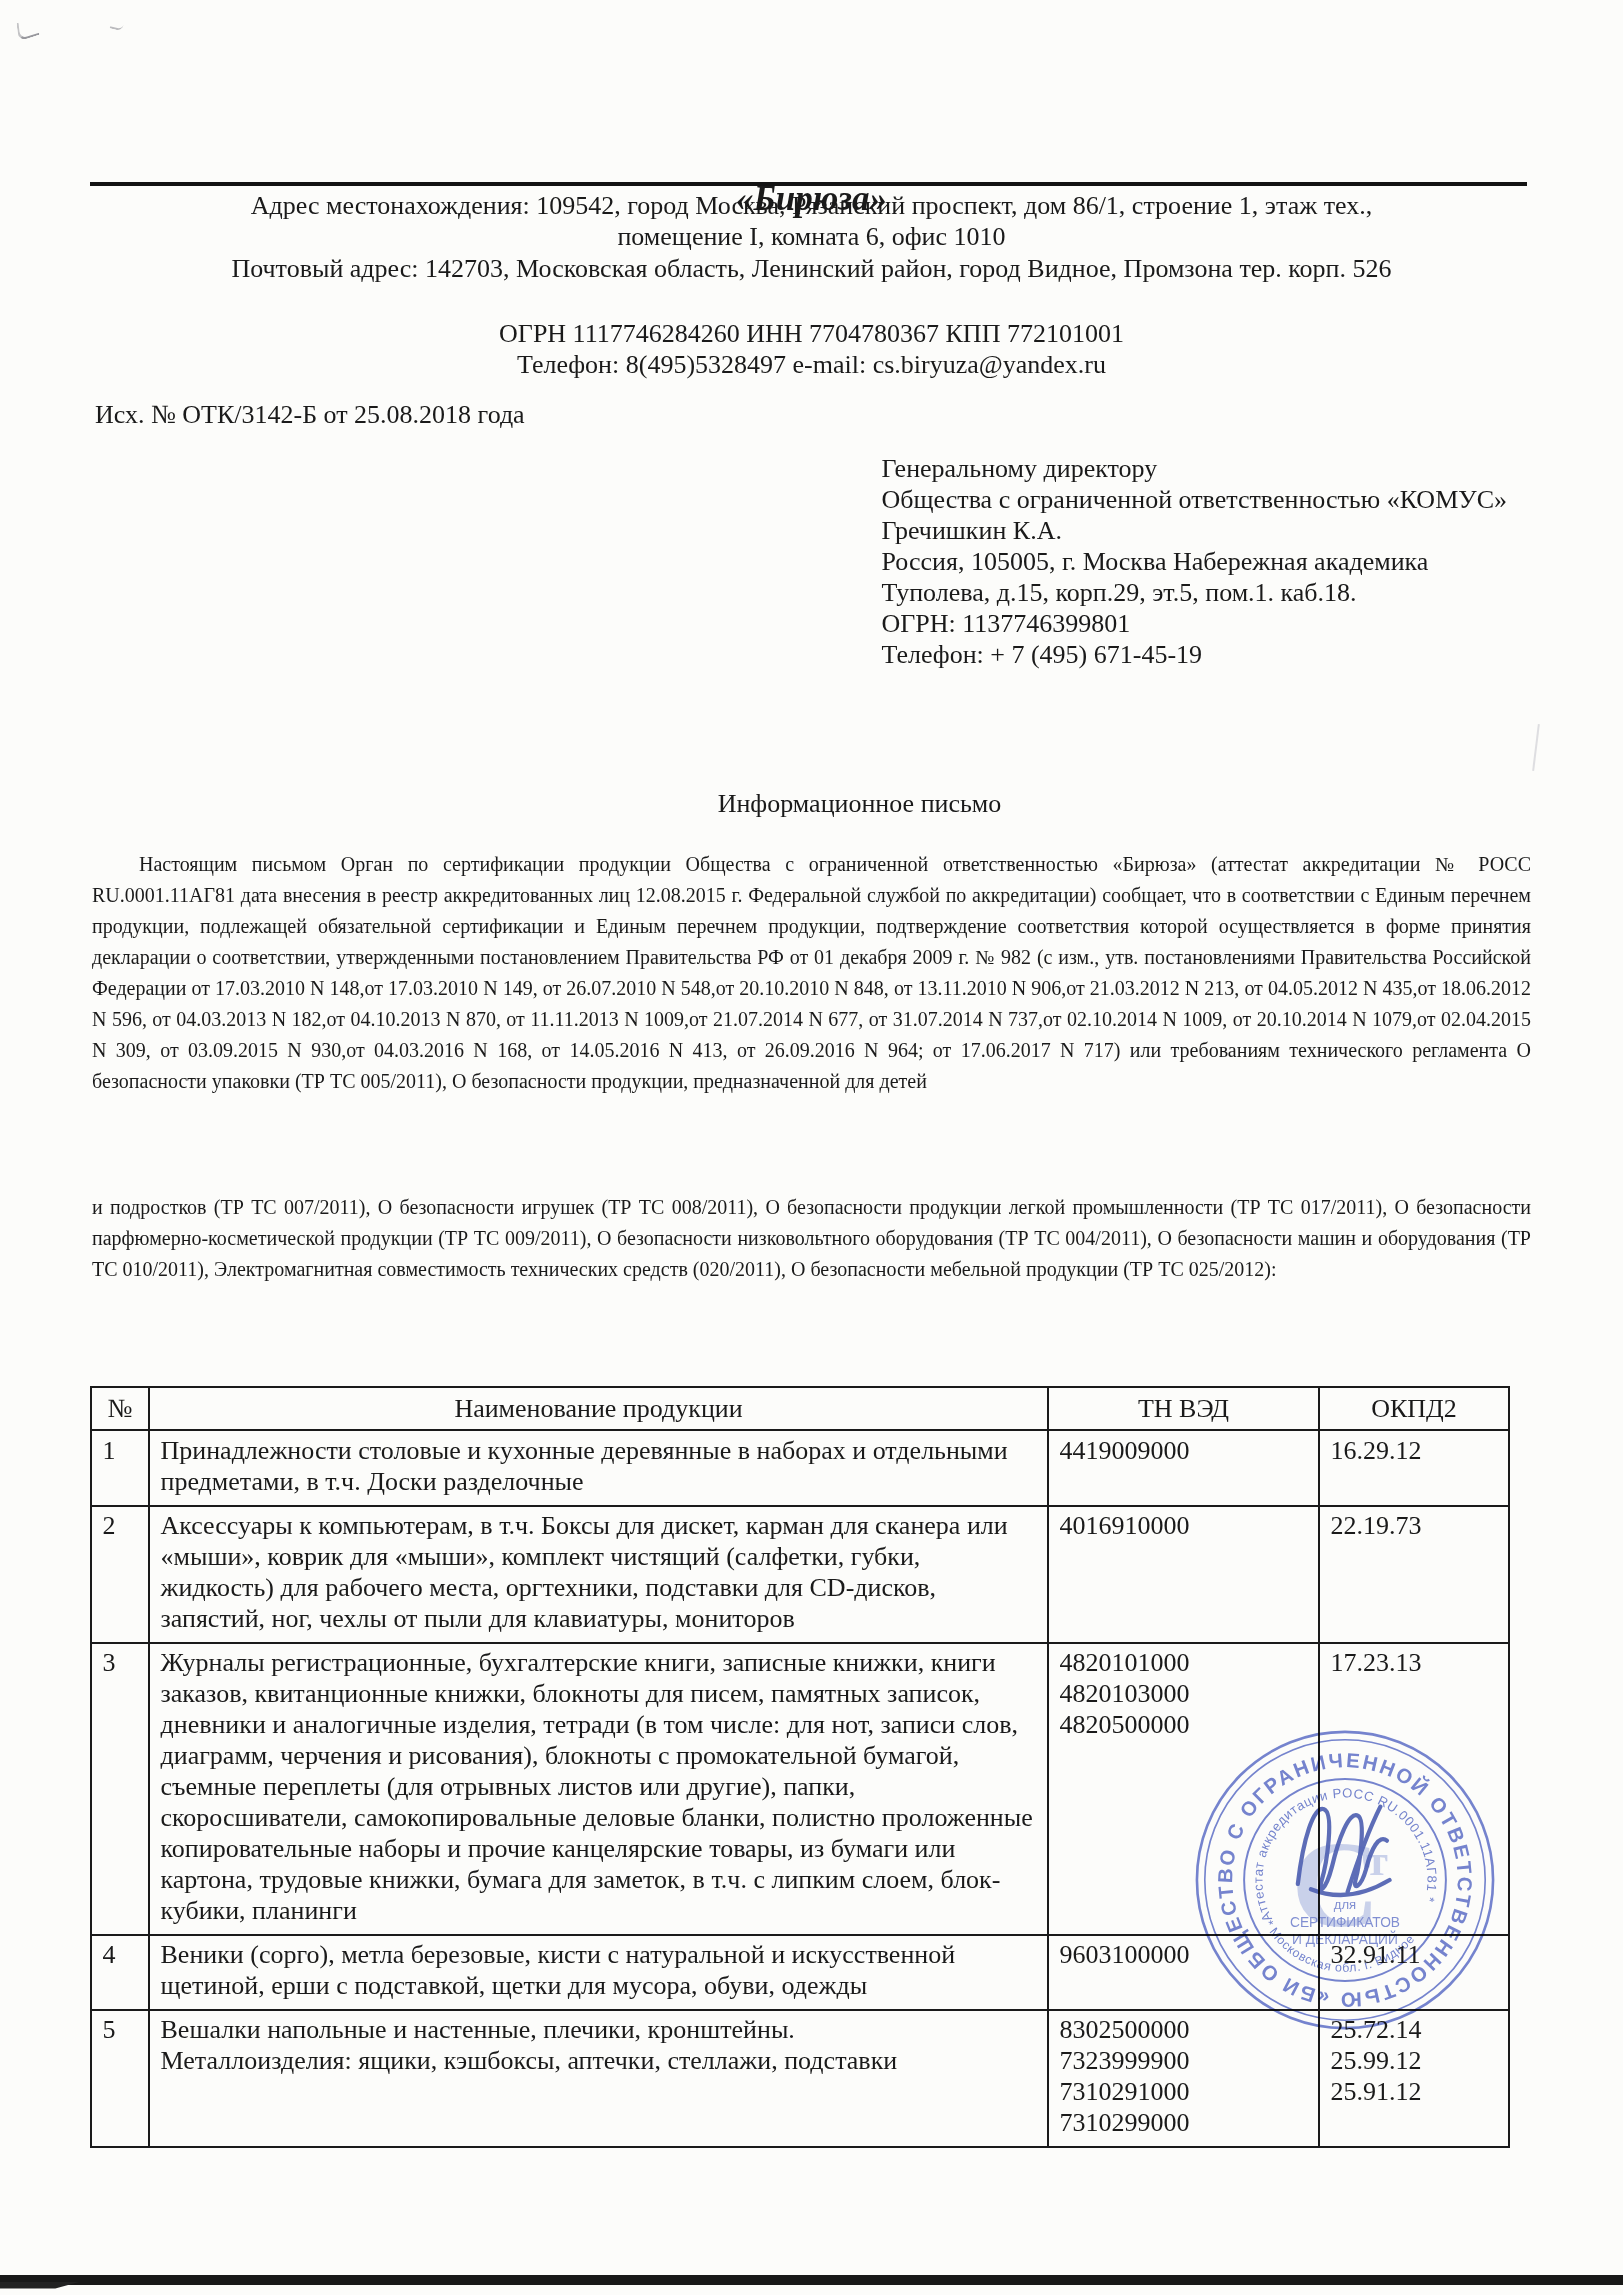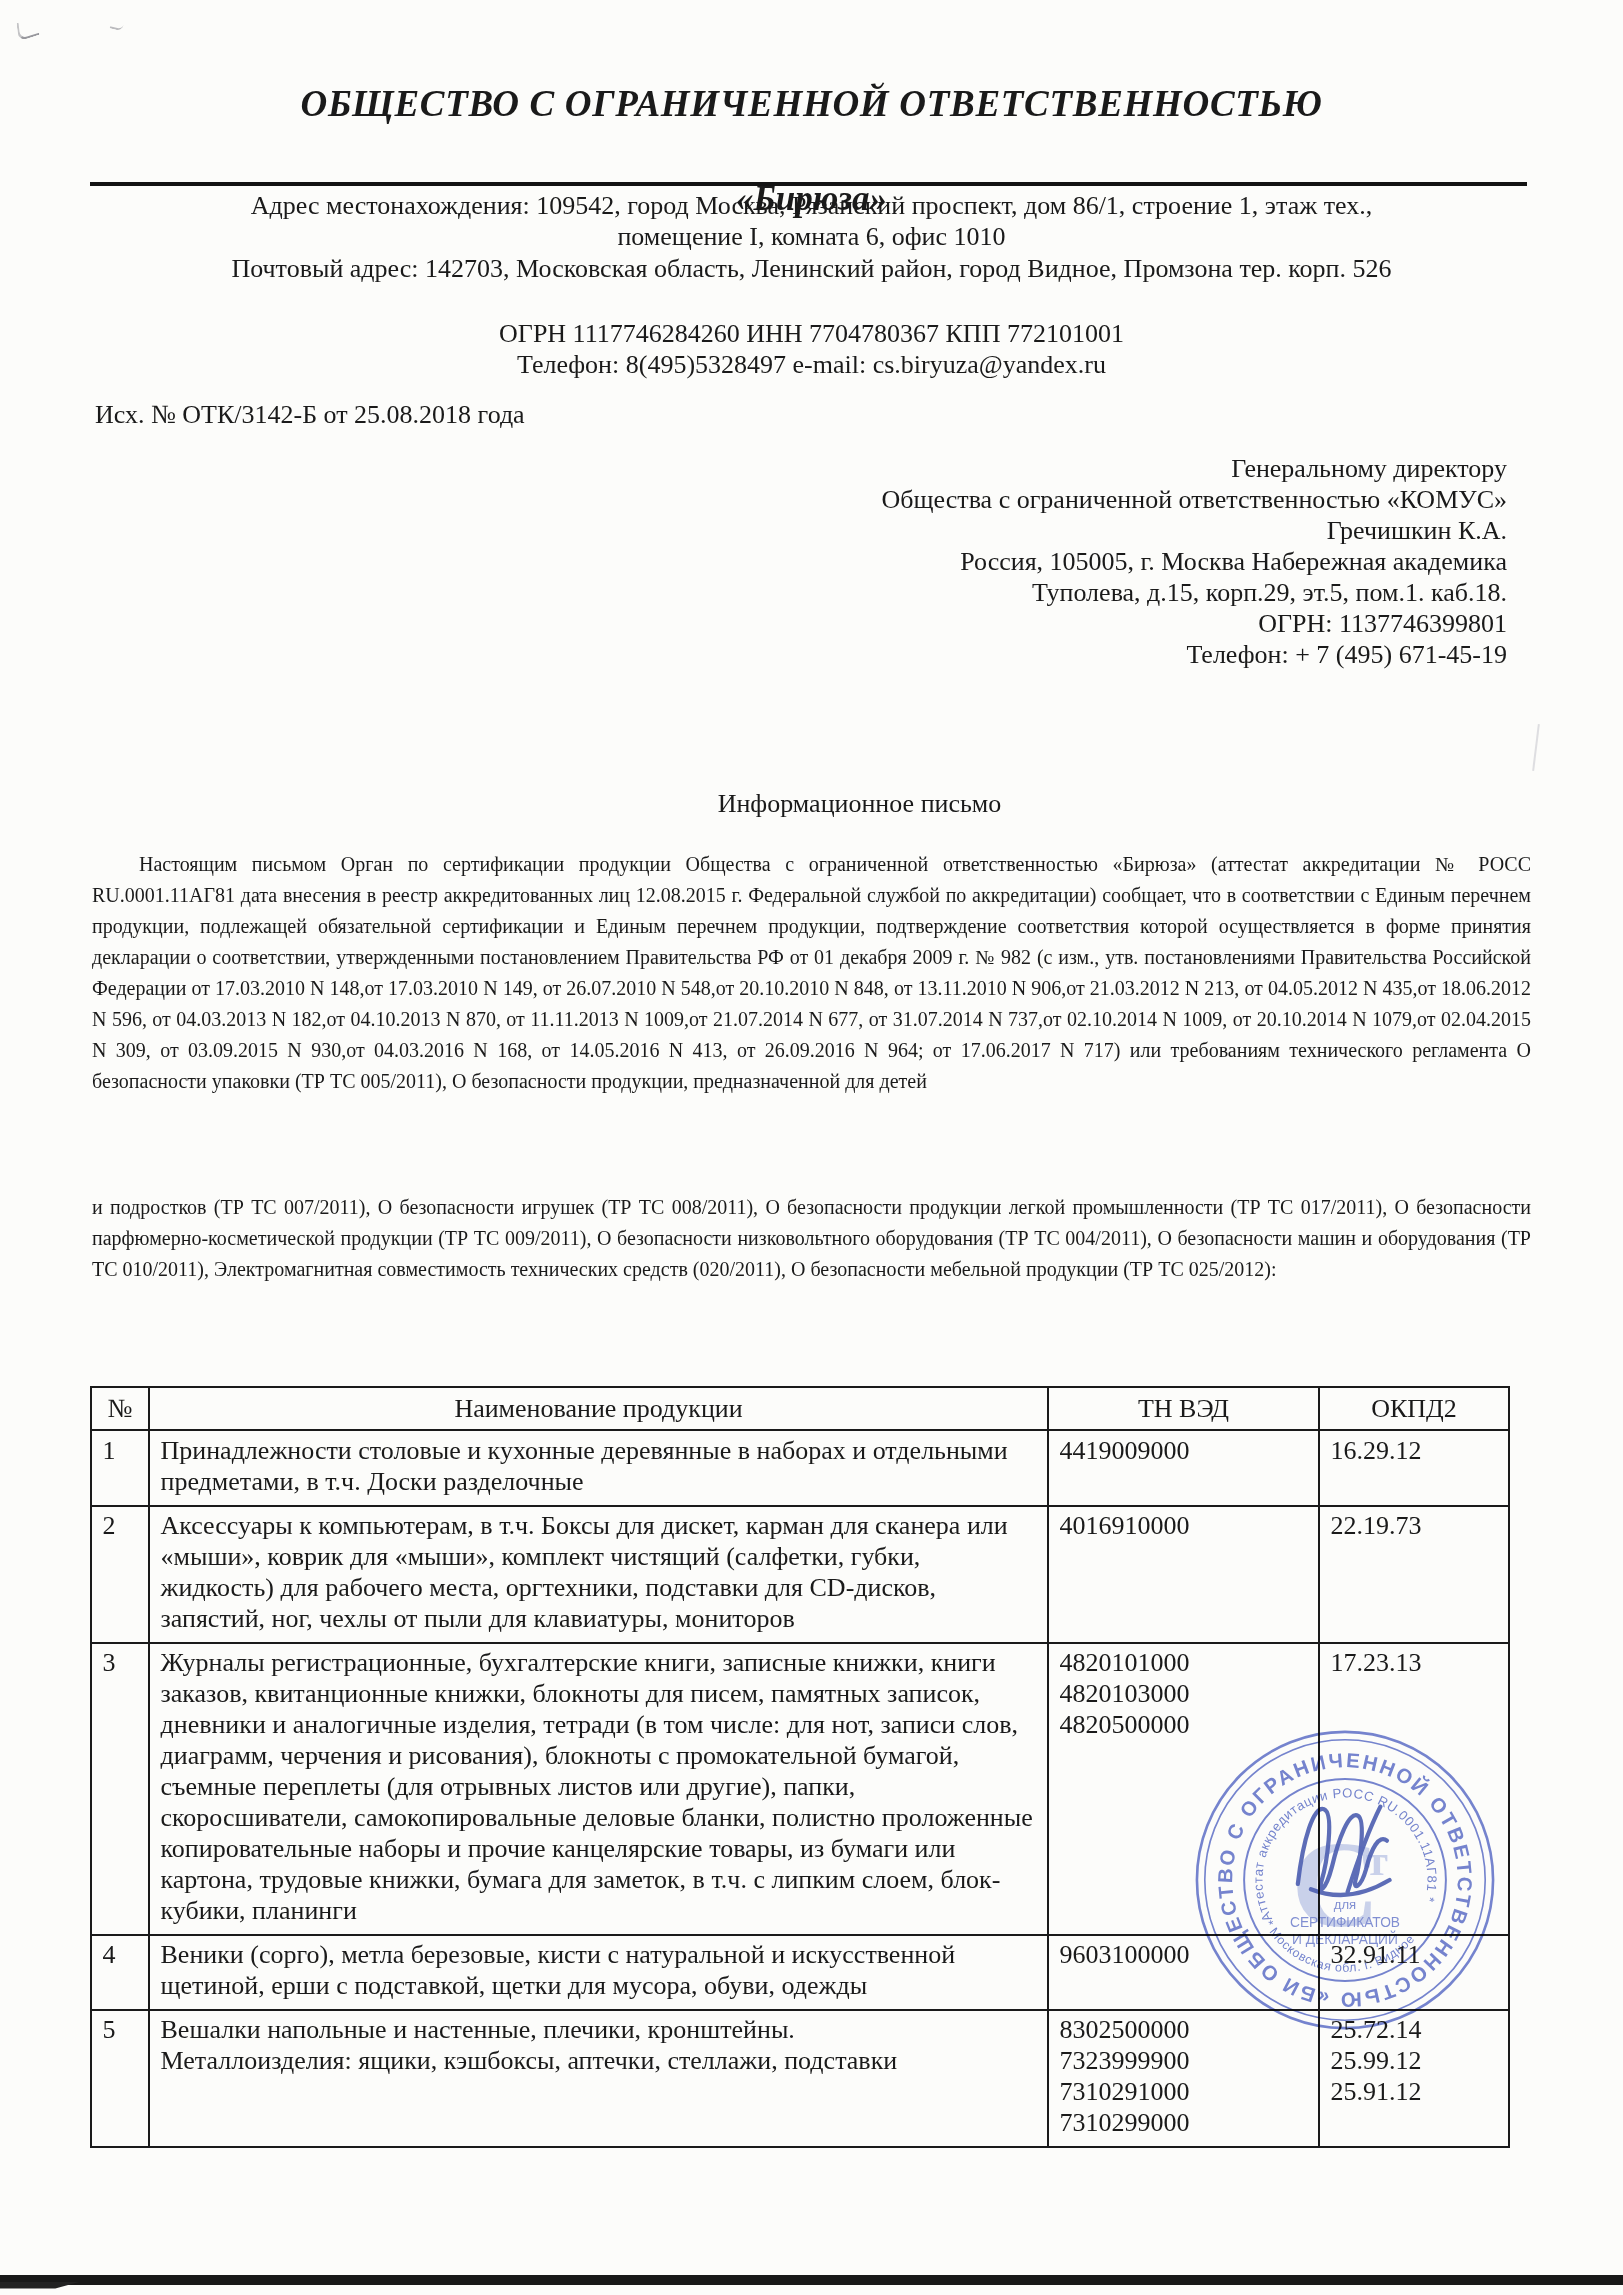--- a/index.html
+++ b/index.html
@@ -17,21 +17,21 @@
 
   .hdr-line { font-size:26px; }
   .addr-1   { top:191px; }
   .addr-2   { top:222px; }
   .postal   { top:254px; }
   .ogrn     { top:319px; }
   .contact  { top:350px; }
 
   .outgoing { top:400px; left:95px; font-size:26px; }
 
-  .recipient { top:453px; right:116px; text-align:right; font-size:26px; line-height:31px; }
+  .recipient { top:453px; right:116px; text-align:left; font-size:26px; line-height:31px; }
 
   .subject { top:789px; font-size:26px;margin-left:48px; }
 
   .body-par { left:92px; width:1439px; font-size:20px; line-height:31px; text-align:justify; }
   .par-1 { top:849px; text-indent:47px; }
   .par-2 { top:1192px; }
 
   .table-wrap { left:90px; top:1386px; width:1418px; }
   table.products { width:100%; border-collapse:collapse; table-layout:fixed;
                    font-size:26px; line-height:31px; border:2.6px solid #141414; }
@@ -62,21 +62,20 @@
 </style>
 </head>
 <body>
 
 <div class="page">
 
   <div class="abs pencil-1"></div>
   <div class="abs pencil-2"></div>
   <div class="abs pencil-3"></div>
 
-  <div class="abs centered title-1">ОБЩЕСТВО С ОГРАНИЧЕННОЙ ОТВЕТСТВЕННОСТЬЮ</div>
   <div class="abs centered title-2">«Бирюза»</div>
   <div class="abs head-rule"></div>
 
   <div class="abs centered hdr-line addr-1">Адрес местонахождения: 109542, город Москва, Рязанский проспект, дом 86/1, строение 1, этаж тех.,</div>
   <div class="abs centered hdr-line addr-2">помещение I, комната 6, офис 1010</div>
   <div class="abs centered hdr-line postal">Почтовый адрес: 142703, Московская область, Ленинский район, город Видное, Промзона тер. корп. 526</div>
   <div class="abs centered hdr-line ogrn">ОГРН 1117746284260 ИНН 7704780367 КПП 772101001</div>
   <div class="abs centered hdr-line contact">Телефон: 8(495)5328497 e-mail: cs.biryuza@yandex.ru</div>
 
   <div class="abs outgoing">Исх. № ОТК/3142-Б от 25.08.2018 года</div>

